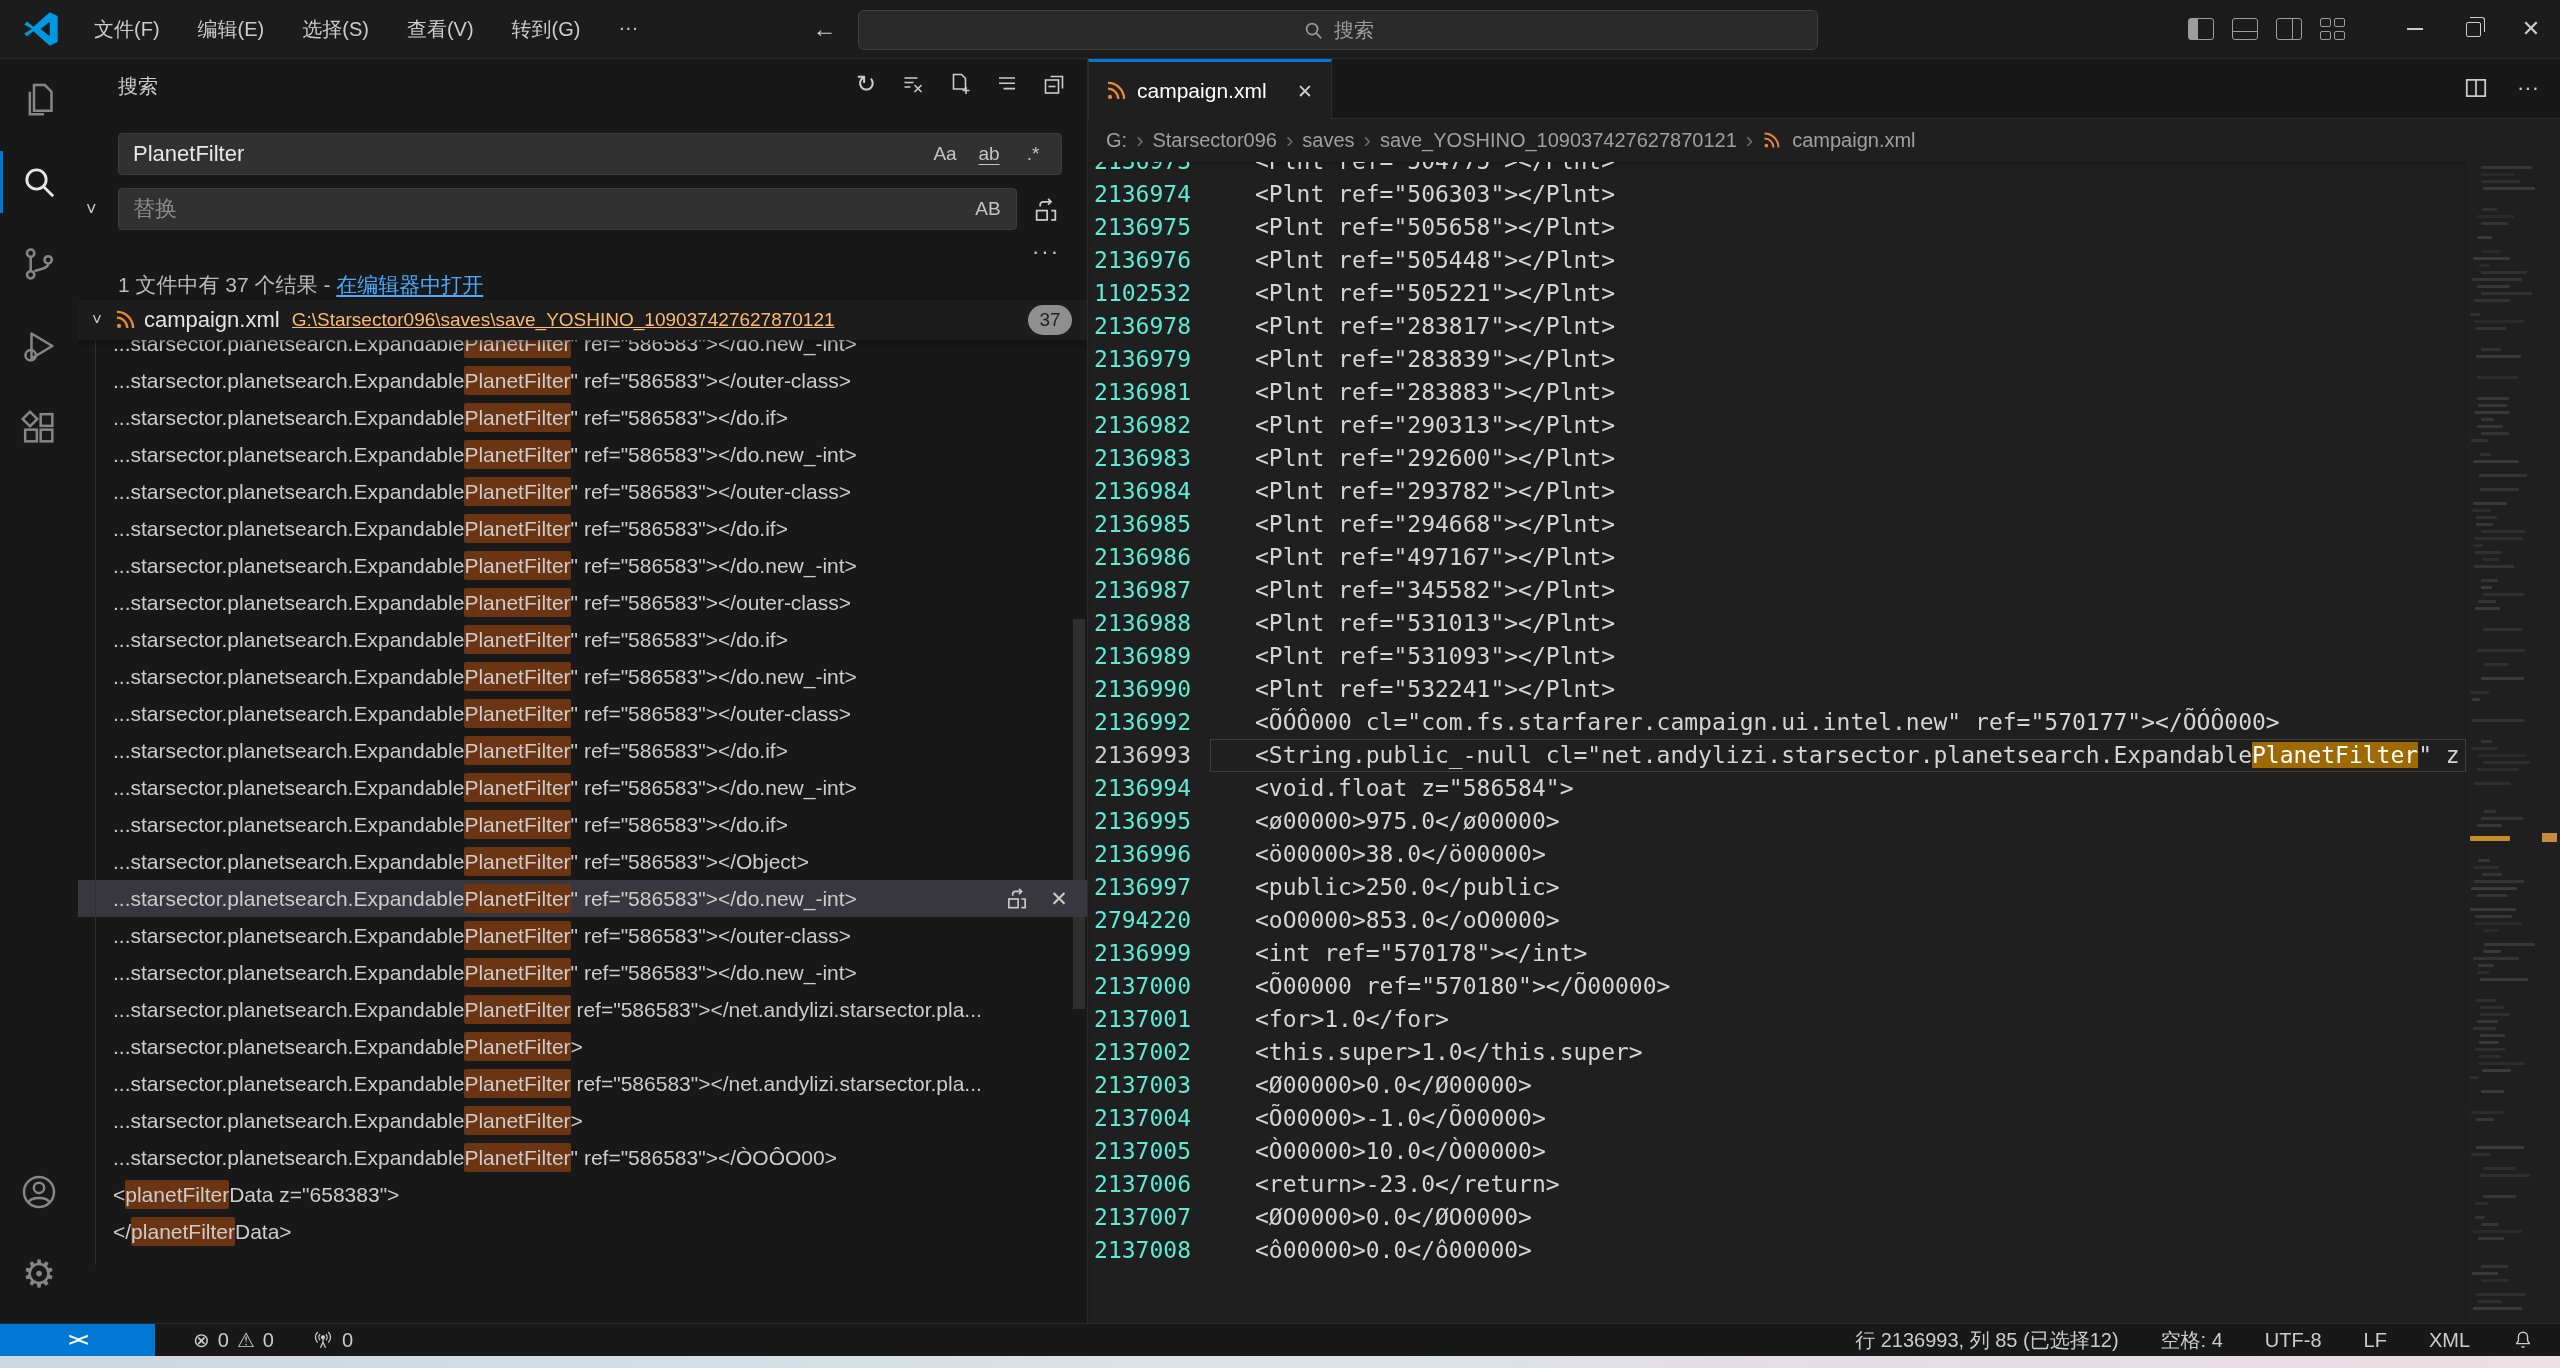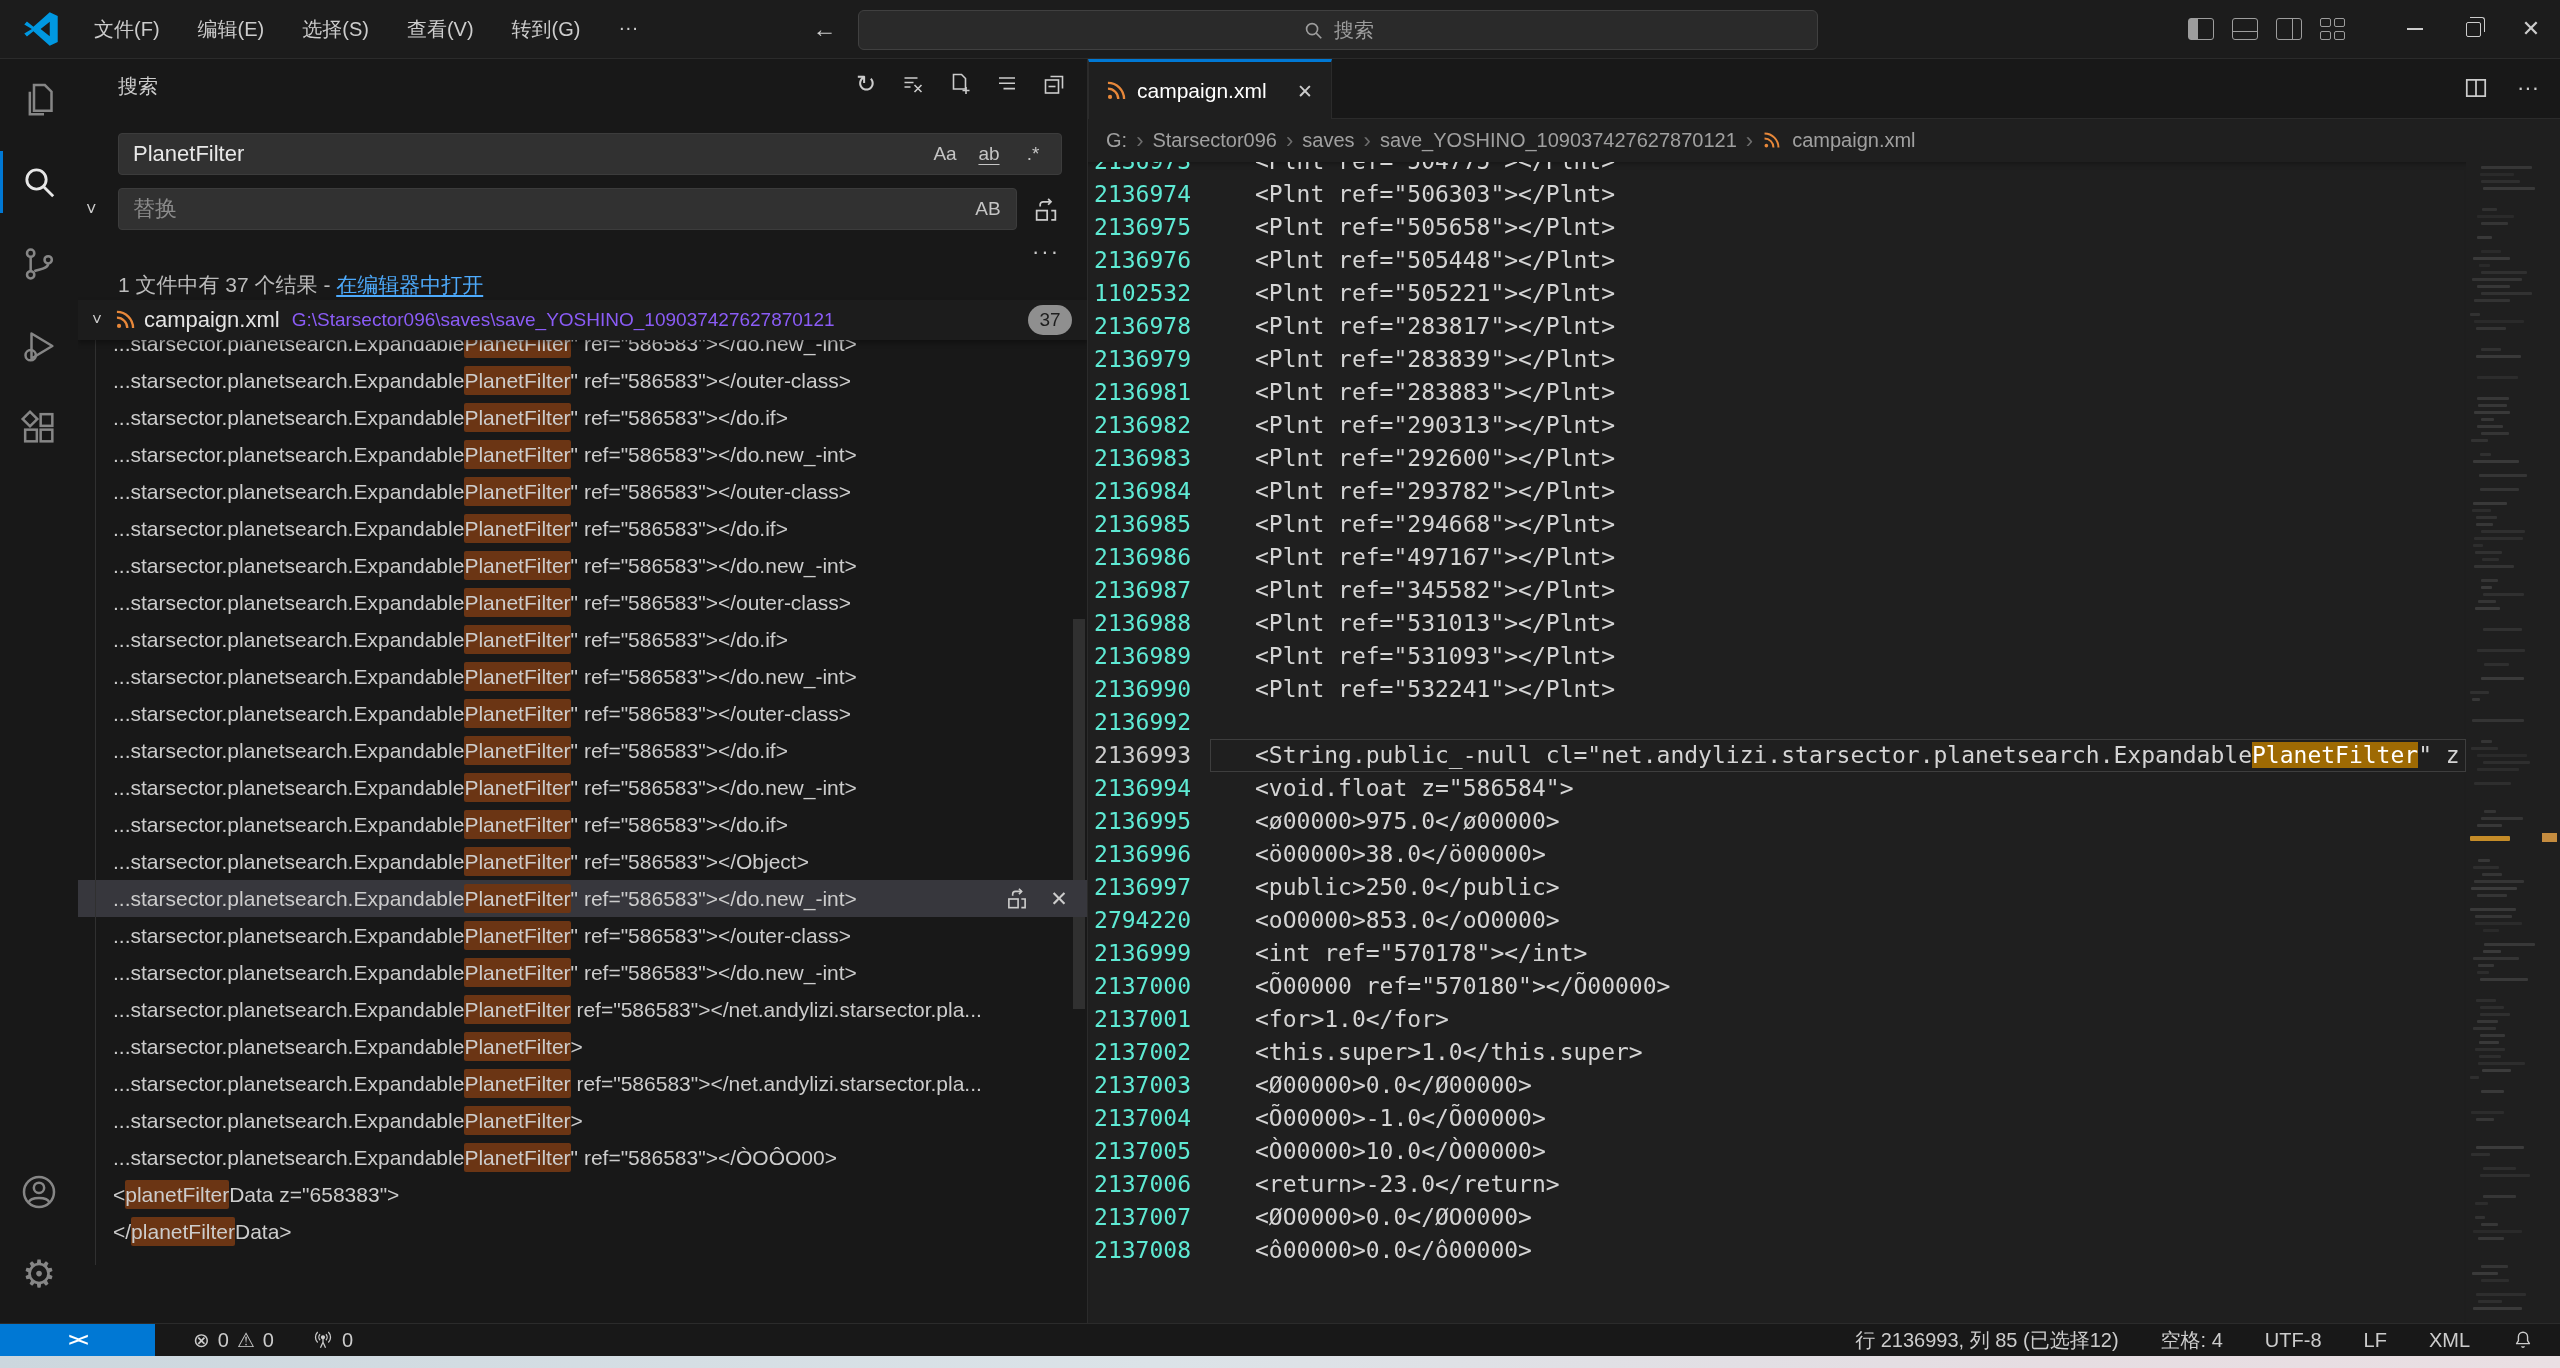--- a/index.html
+++ b/index.html
@@ -64,22 +64,22 @@
   #toggle-details { position:absolute; left:947px; top:180px; width:42px; height:28px; text-align:center;
      font-size:22px; letter-spacing:2px; color:#cccccc; }
   #summary { position:absolute; left:40px; top:212px; font-size:21px; color:#bbbbbb; white-space:nowrap; }
   #summary a { color:#4daafc; text-decoration:underline; text-underline-offset:3px; }
 
   #file-header { position:absolute; left:0; top:241px; width:1010px; height:40px; background:#1c1c1c;
      display:flex; align-items:center; box-shadow:0 3px 5px rgba(0,0,0,0.35); z-index:3; }
   #file-header .chev { margin-left:14px; font-size:17px; color:#cccccc; }
   #file-header .fh-icon { margin:0 8px 0 12px; display:flex; }
   #file-header .fname { font-size:22px; color:#e4e4e4; white-space:nowrap; }
-  #file-header .fpath { font-size:19px; color:#8b5cf6; margin-left:12px; white-space:nowrap; overflow:hidden;
-     flex:1; }
+  #file-header .fpath { font-size:19px; color:#fdba74; margin-left:12px; white-space:nowrap; overflow:hidden;
+     flex:1;text-decoration:underline; }
   #badge { margin:0 16px 0 10px; min-width:44px; height:30px; border-radius:15px; background:#8f8f8f;
      color:#1e1e1e; font-size:19px; display:flex; align-items:center; justify-content:center; padding:0 8px; }
 
   #results-list { position:absolute; left:0; top:281px; width:1010px; height:925px; overflow:hidden; z-index:1; }
   #results-list::before { content:''; position:absolute; left:17px; top:0; bottom:0; width:1px; background:#303030; z-index:2; }
   .result-row { height:37px; line-height:37px; padding-left:35px; font-size:21px; color:#cccccc;
      white-space:nowrap; overflow:hidden; position:relative; display:flex; align-items:center; }
   .result-row.clip-top { margin-top:-15px; }
   .result-row.selected { background:#37373d; }
   .rtext { white-space:pre; }
@@ -484,21 +484,21 @@
     <div class="code-line"><span class="lnum">2136981</span><span class="ctext">&lt;Plnt ref="283883"&gt;&lt;/Plnt&gt;</span></div>
     <div class="code-line"><span class="lnum">2136982</span><span class="ctext">&lt;Plnt ref="290313"&gt;&lt;/Plnt&gt;</span></div>
     <div class="code-line"><span class="lnum">2136983</span><span class="ctext">&lt;Plnt ref="292600"&gt;&lt;/Plnt&gt;</span></div>
     <div class="code-line"><span class="lnum">2136984</span><span class="ctext">&lt;Plnt ref="293782"&gt;&lt;/Plnt&gt;</span></div>
     <div class="code-line"><span class="lnum">2136985</span><span class="ctext">&lt;Plnt ref="294668"&gt;&lt;/Plnt&gt;</span></div>
     <div class="code-line"><span class="lnum">2136986</span><span class="ctext">&lt;Plnt ref="497167"&gt;&lt;/Plnt&gt;</span></div>
     <div class="code-line"><span class="lnum">2136987</span><span class="ctext">&lt;Plnt ref="345582"&gt;&lt;/Plnt&gt;</span></div>
     <div class="code-line"><span class="lnum">2136988</span><span class="ctext">&lt;Plnt ref="531013"&gt;&lt;/Plnt&gt;</span></div>
     <div class="code-line"><span class="lnum">2136989</span><span class="ctext">&lt;Plnt ref="531093"&gt;&lt;/Plnt&gt;</span></div>
     <div class="code-line"><span class="lnum">2136990</span><span class="ctext">&lt;Plnt ref="532241"&gt;&lt;/Plnt&gt;</span></div>
-    <div class="code-line"><span class="lnum">2136992</span></div>
+    <div class="code-line"><span class="lnum">2136992</span><span class="ctext">&lt;ÕÓÔ000 cl="com.fs.starfarer.campaign.ui.intel.new" ref="570177"&gt;&lt;/ÕÓÔ000&gt;</span></div>
     <div class="code-line current"><span class="lnum">2136993</span><span class="ctext"><span>&lt;String.public_-null cl="net.andylizi.starsector.planetsearch.Expandable</span><span class="find-cur">PlanetFilter</span><span>" z</span></span></div>
     <div class="code-line"><span class="lnum">2136994</span><span class="ctext">&lt;void.float z="586584"&gt;</span></div>
     <div class="code-line"><span class="lnum">2136995</span><span class="ctext">&lt;ø00000&gt;975.0&lt;/ø00000&gt;</span></div>
     <div class="code-line"><span class="lnum">2136996</span><span class="ctext">&lt;ö00000&gt;38.0&lt;/ö00000&gt;</span></div>
     <div class="code-line"><span class="lnum">2136997</span><span class="ctext">&lt;public&gt;250.0&lt;/public&gt;</span></div>
     <div class="code-line"><span class="lnum">2794220</span><span class="ctext">&lt;oO0000&gt;853.0&lt;/oO0000&gt;</span></div>
     <div class="code-line"><span class="lnum">2136999</span><span class="ctext">&lt;int ref="570178"&gt;&lt;/int&gt;</span></div>
     <div class="code-line"><span class="lnum">2137000</span><span class="ctext">&lt;Õ00000 ref="570180"&gt;&lt;/Õ00000&gt;</span></div>
     <div class="code-line"><span class="lnum">2137001</span><span class="ctext">&lt;for&gt;1.0&lt;/for&gt;</span></div>
     <div class="code-line"><span class="lnum">2137002</span><span class="ctext">&lt;this.super&gt;1.0&lt;/this.super&gt;</span></div>

